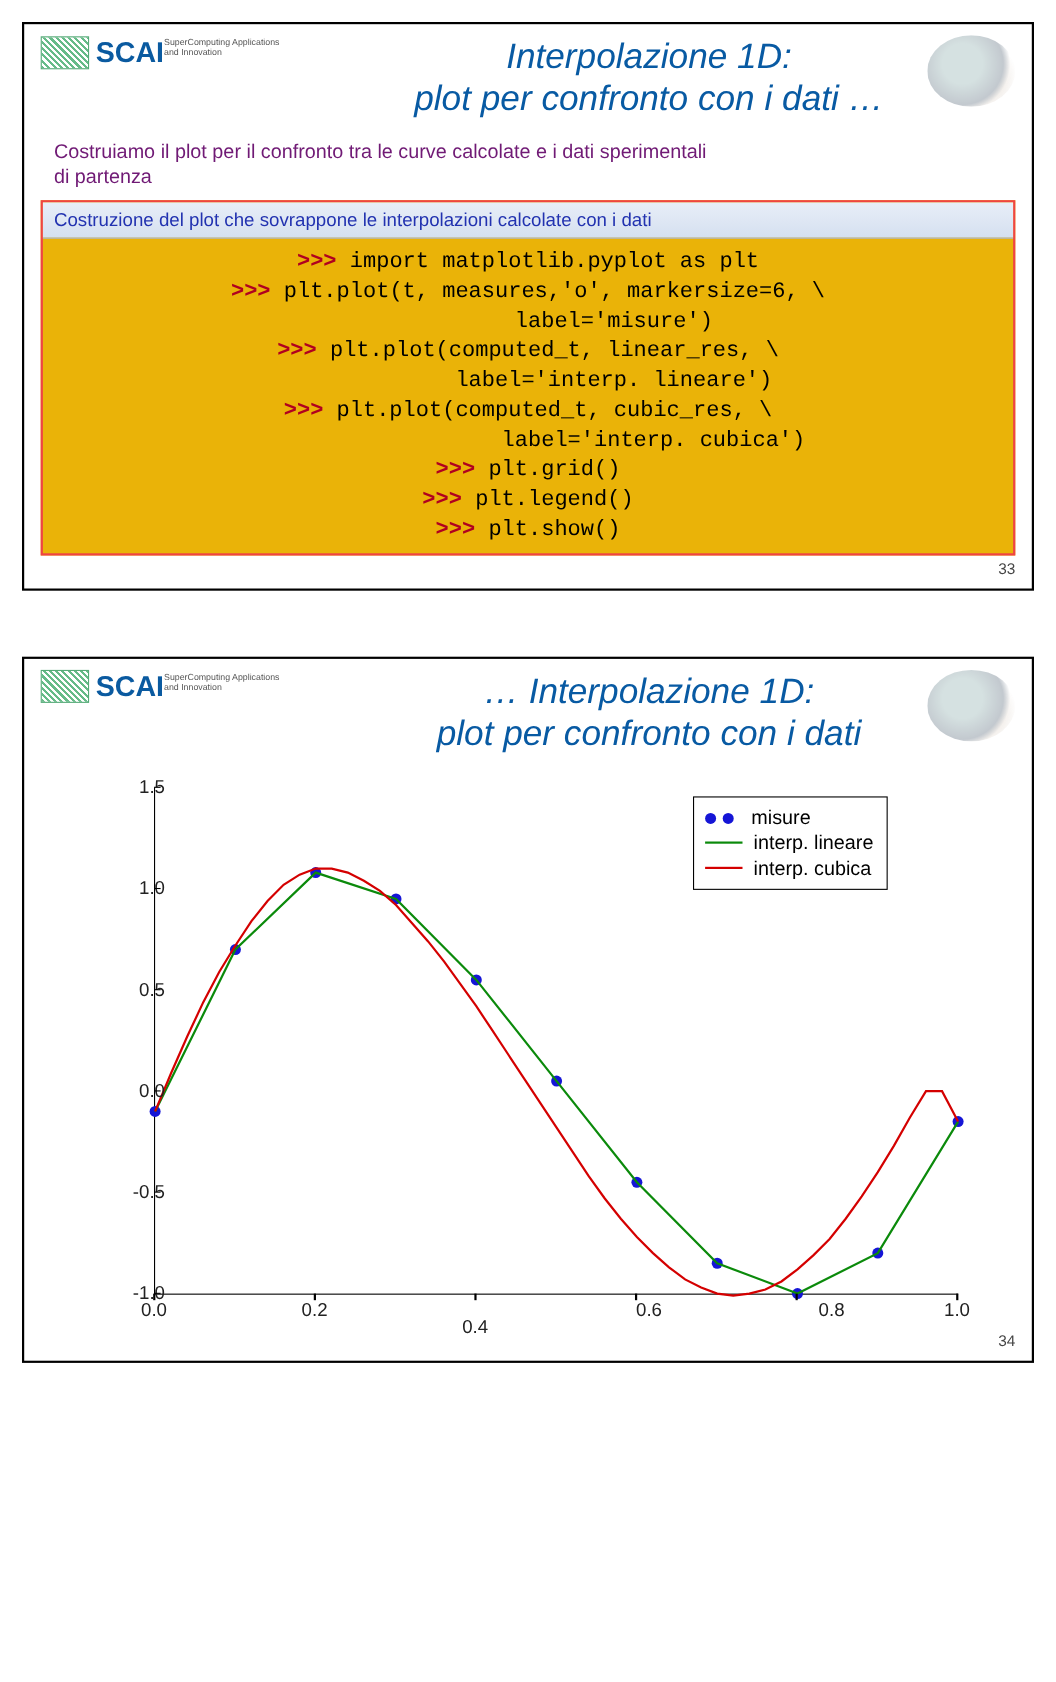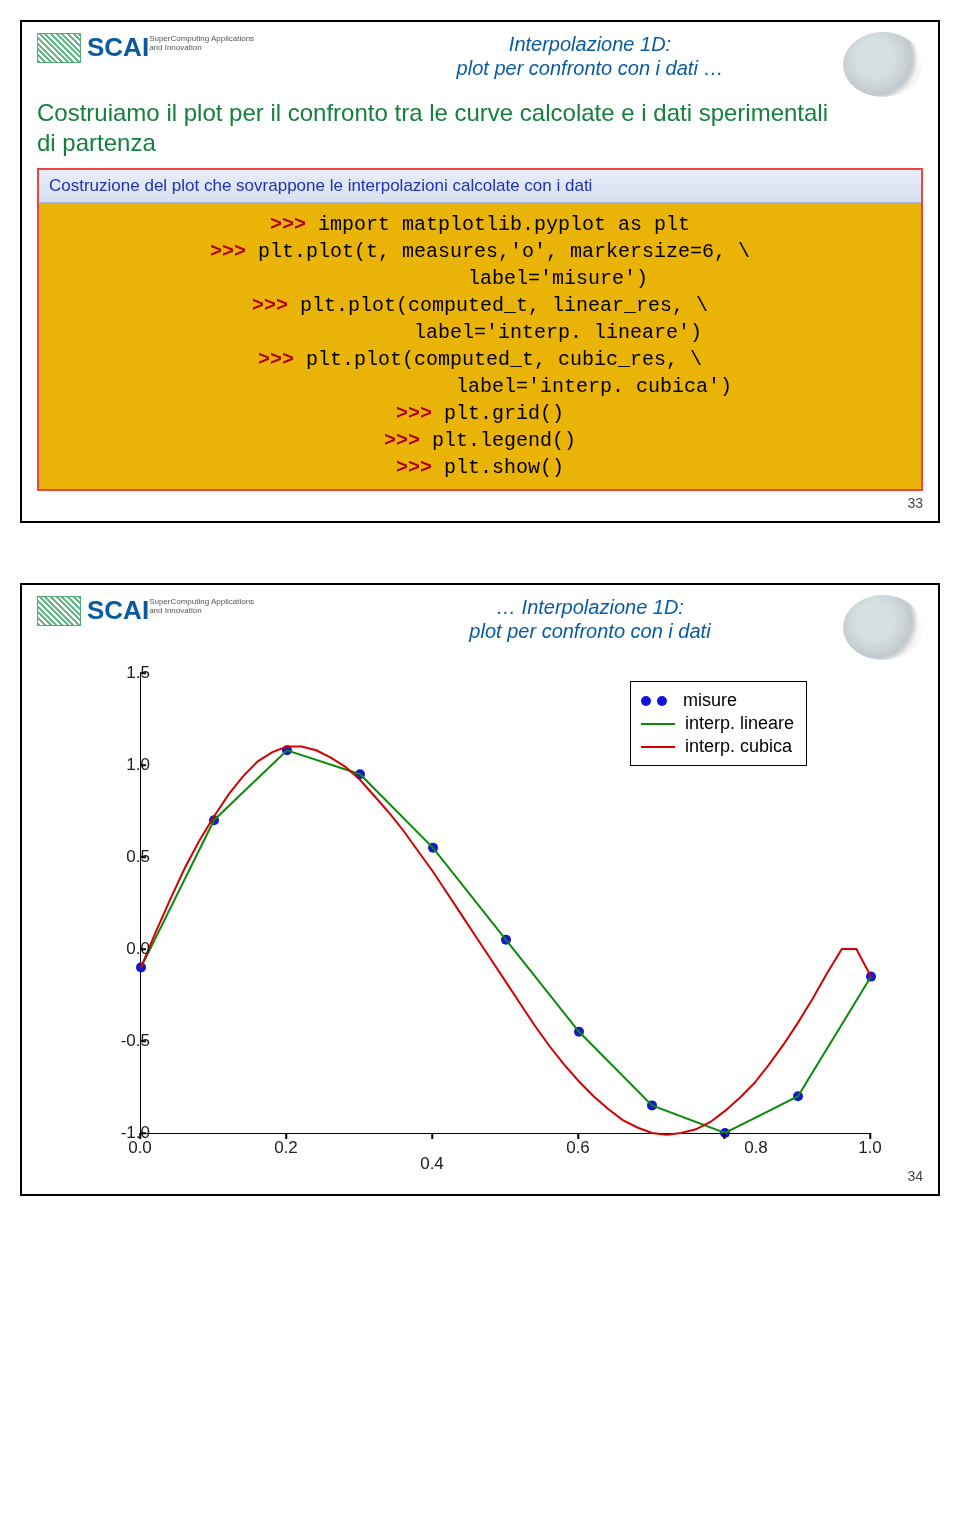--- a/index.html
+++ b/index.html
@@ -59,30 +59,30 @@
     width: 80px;
     height: 65px;
     opacity: 0.35;
     background: radial-gradient(circle at 40% 40%, #8aa 30%, #567 60%, transparent 70%),
                 radial-gradient(circle at 60% 60%, #cba 25%, transparent 55%);
     border-radius: 50%;
   }
   .title {
     font-style: italic;
     color: #085aa3;
-    font-size: 20px;
+    font-size: 32px;
     text-align: center;
     flex: 1;
     line-height: 1.2;
     margin-top: 0;
   }
   .intro {
-    color: #15803d;
-    font-size: 24px;
-    margin: 18px 0 10px 0;
+    color: #701a75;
+    font-size: 18px;
+    margin: 18px 0 10px 12px;
     line-height: 1.25;
   }
   .code-box {
     border: 2px solid #ef4444;
     background: #eab308;
   }
   .code-head {
     background: linear-gradient(#e8eef8,#d5e0f0);
     color: #2232b0;
     font-size: 17px;
@@ -289,21 +289,21 @@
         <div class="ytick-lbl" style="top: 102px;">1.0</div>
         <div class="tick-y" style="top: 102px;"></div>
         <div class="ytick-lbl" style="top: 10px;">1.5</div>
         <div class="tick-y" style="top: 10px;"></div>
         <div class="xtick-lbl" style="left: 70px;">0.0</div>
         <div class="tick-x" style="left: 70px;"></div>
         <div class="xtick-lbl" style="left: 216px;">0.2</div>
         <div class="tick-x" style="left: 216px;"></div>
         <div class="xtick-lbl" style="left: 362px; margin-top: 16px;">0.4</div>
         <div class="tick-x" style="left: 362px;"></div>
-        <div class="xtick-lbl" style="left: 508px;">0.6</div>
+        <div class="xtick-lbl" style="left: 520px;">0.6</div>
         <div class="tick-x" style="left: 508px;"></div>
         <div class="xtick-lbl" style="left: 686px;">0.8</div>
         <div class="tick-x" style="left: 654px;"></div>
         <div class="xtick-lbl" style="left: 800px;">1.0</div>
         <div class="tick-x" style="left: 800px;"></div>
       </div>
   </div>
   <div class="pagenum">34</div>
 </div>
 

